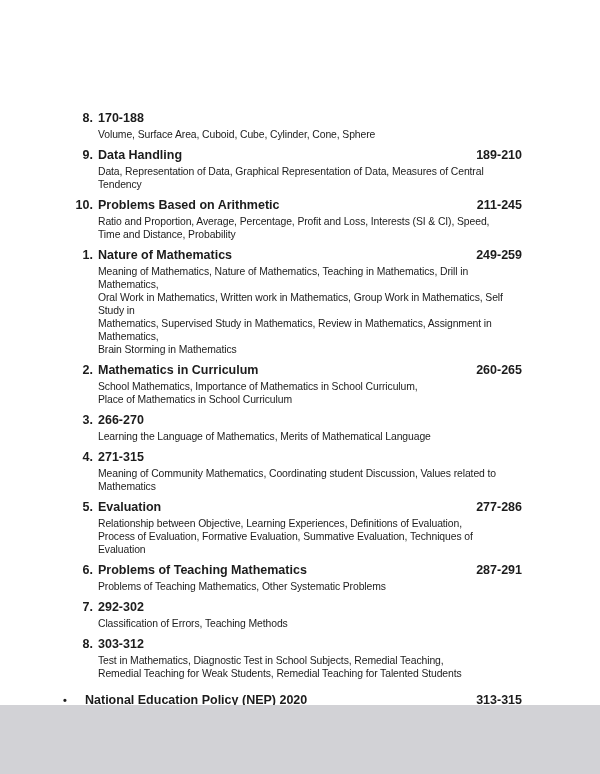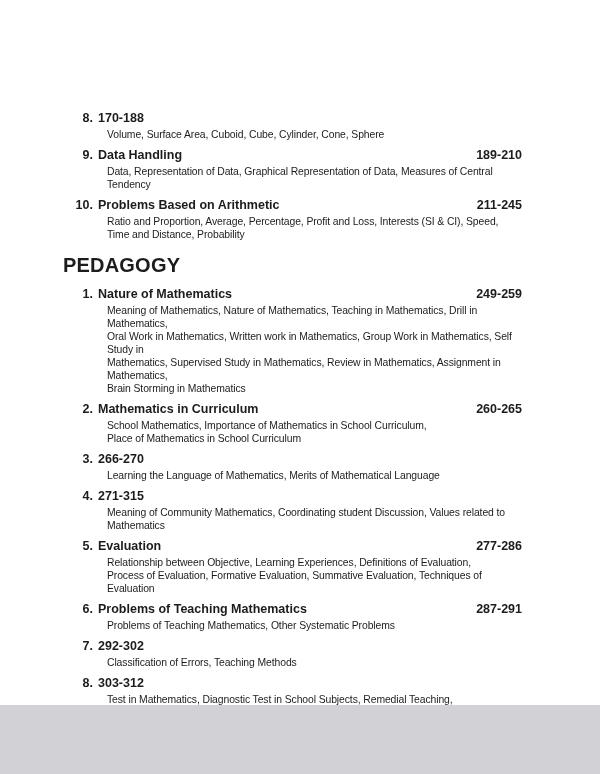--- a/index.html
+++ b/index.html
@@ -28,21 +28,21 @@
   }
   .toc-num {
     width: 30px;
     flex: 0 0 30px;
     text-align: right;
     padding-right: 5px;
   }
   .toc-title { flex: 1 1 auto; }
   .toc-pages { flex: 0 0 auto; text-align: left; }
   .toc-subtitle {
-    margin-left: 44px;
+    margin-left: 35px;
     font-size: 10.4px;
     line-height: 13px;
     white-space: pre-line;
     margin-top: 2px;
     letter-spacing: -0.1px;
   }
   .section-heading {
     font-size: 20px;
     font-weight: bold;
     letter-spacing: 0.2px;
@@ -96,21 +96,20 @@
     <div class="toc-item">
       <div class="toc-head">
         <span class="toc-num">10.</span>
         <span class="toc-title">Problems Based on Arithmetic</span>
         <span class="toc-pages">211-245</span>
       </div>
       <div class="toc-subtitle">Ratio and Proportion, Average, Percentage, Profit and Loss, Interests (SI &amp; CI), Speed,
 Time and Distance, Probability</div>
     </div>
 
-    <div class="section-heading">PEDAGOGY</div>
 
     <div class="toc-item">
       <div class="toc-head">
         <span class="toc-num">1.</span>
         <span class="toc-title">Nature of Mathematics</span>
         <span class="toc-pages">249-259</span>
       </div>
       <div class="toc-subtitle">Meaning of Mathematics, Nature of Mathematics, Teaching in Mathematics, Drill in Mathematics,
 Oral Work in Mathematics, Written work in Mathematics, Group Work in Mathematics, Self Study in
 Mathematics, Supervised Study in Mathematics, Review in Mathematics, Assignment in Mathematics,

